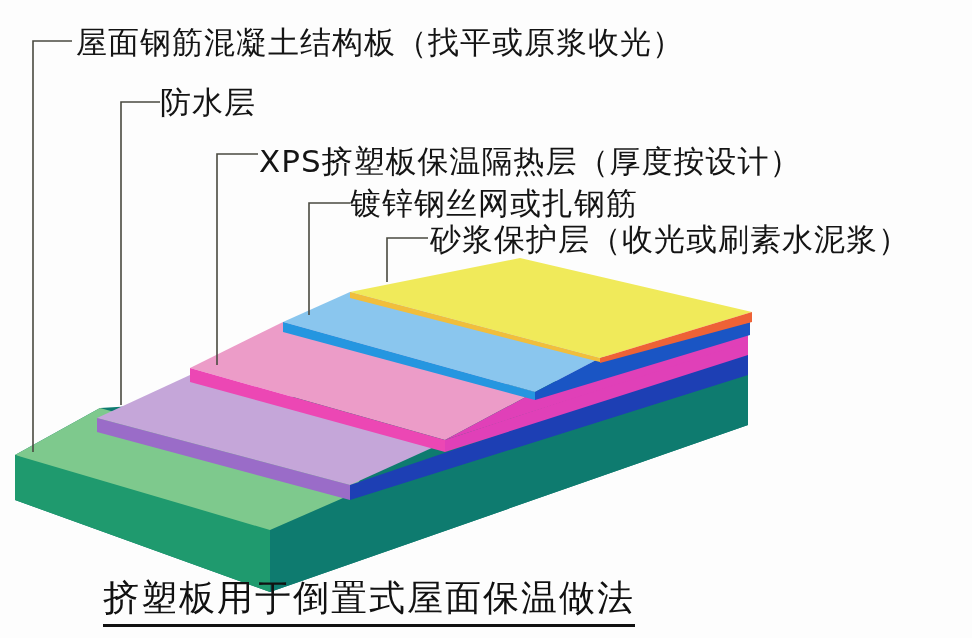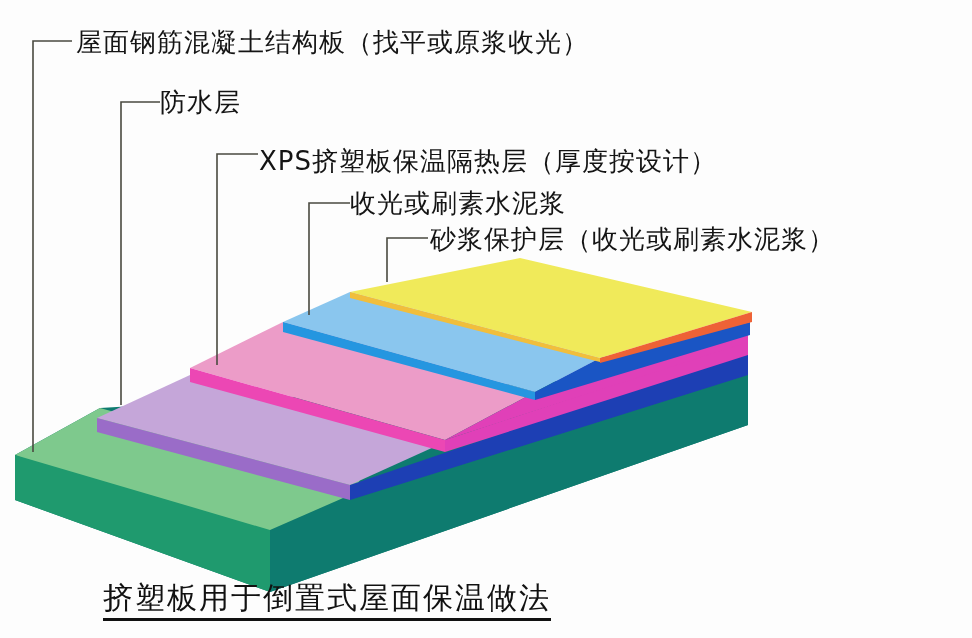--- a/index.html
+++ b/index.html
@@ -1,23 +1,23 @@
 <!DOCTYPE html>
 <html><head>
 <meta charset="utf-8">
 <style>
   html, body { margin:0; padding:0; background:#fdfdfd; }
   body { width:972px; height:638px; position:relative; overflow:hidden;
          font-family:"DejaVu Sans","Liberation Sans",sans-serif; color:#111; }
   .diagram { position:absolute; left:0; top:0; width:972px; height:638px; }
-  .label { position:absolute; font-size:26px; line-height:36px; white-space:nowrap;
+  .label { position:absolute; font-size:31px; line-height:36px; white-space:nowrap;
            letter-spacing:1px; color:#141414; font-weight:500; }
-  .caption { position:absolute; left:103px; top:580px; font-size:30px; line-height:36px;
+  .caption { position:absolute; left:103px; top:580px; font-size:36px; line-height:36px;
              letter-spacing:2px; white-space:nowrap; color:#111;
-             border-bottom:3px solid #111; padding-bottom:2px; }
+             border-bottom:3px solid #111; padding-bottom:8px; }
 </style>
 </head>
 <body>
 
 <svg class="diagram" viewBox="0 0 972 638" xmlns="http://www.w3.org/2000/svg">
 
   <g>
     <polygon points="15,455 100,408 748,370 748,425 270,592 15,500" fill="#0e7b6f"></polygon>
     <polygon points="15,455 100,408 360,480 350,496 270,555" fill="#7ec98d"></polygon>
     <polygon points="15,455 270,530 270,592 15,500" fill="#1f9a6e"></polygon>
@@ -54,16 +54,16 @@
     <polyline points="160,102 121,102 121,405"></polyline>
     <polyline points="258,154 217,154 217,365"></polyline>
     <polyline points="350,203 309,203 309,315"></polyline>
     <polyline points="428,238 387,238 387,282"></polyline>
   </g>
 </svg>
 
 <div class="label" style="left:76px; top:24px;">屋面钢筋混凝土结构板（找平或原浆收光）</div>
 <div class="label" style="left:160px; top:84px;text-align:center;">防水层</div>
 <div class="label" style="left:259px; top:143px;">XPS挤塑板保温隔热层（厚度按设计）</div>
-<div class="label" style="left:350px; top:185px;">收光或刷素水泥浆</div>
+<div class="label" style="left:350px; top:185px;">镀锌钢丝网或扎钢筋</div>
 <div class="label" style="left:430px; top:221px;text-align:right;">砂浆保护层（收光或刷素水泥浆）</div>
 
 <div class="caption">挤塑板用于倒置式屋面保温做法</div>
 
 </body></html>

